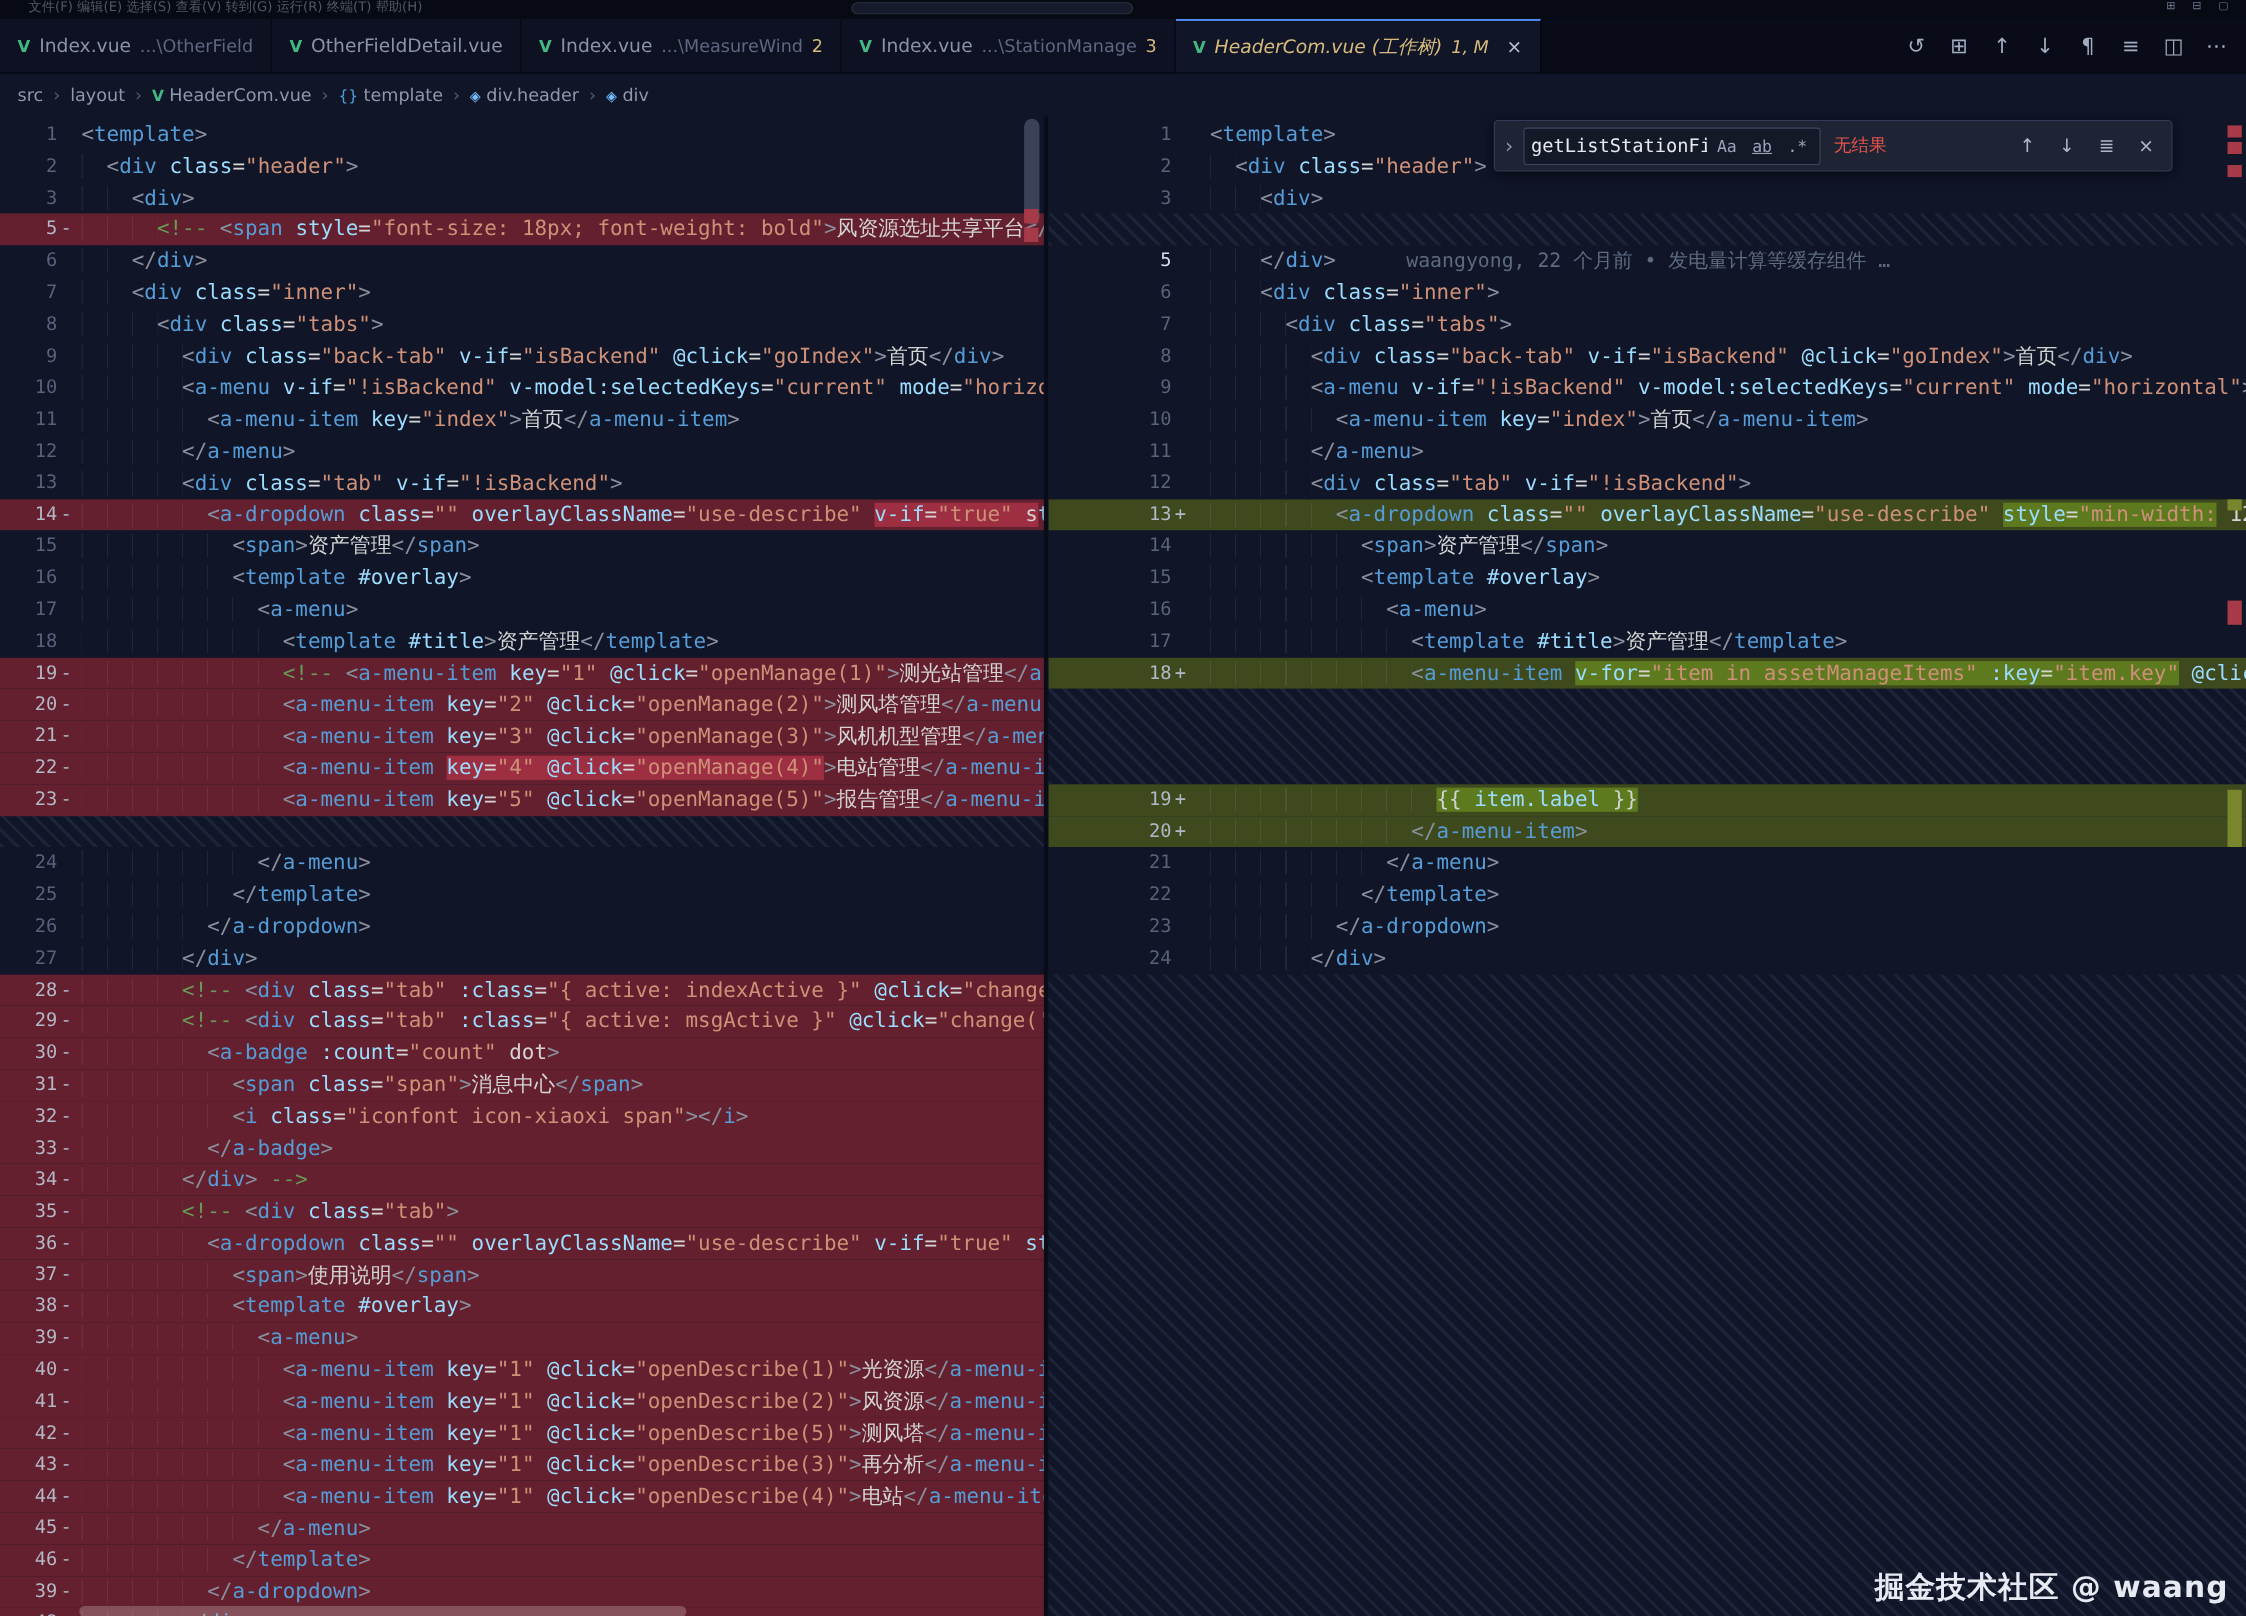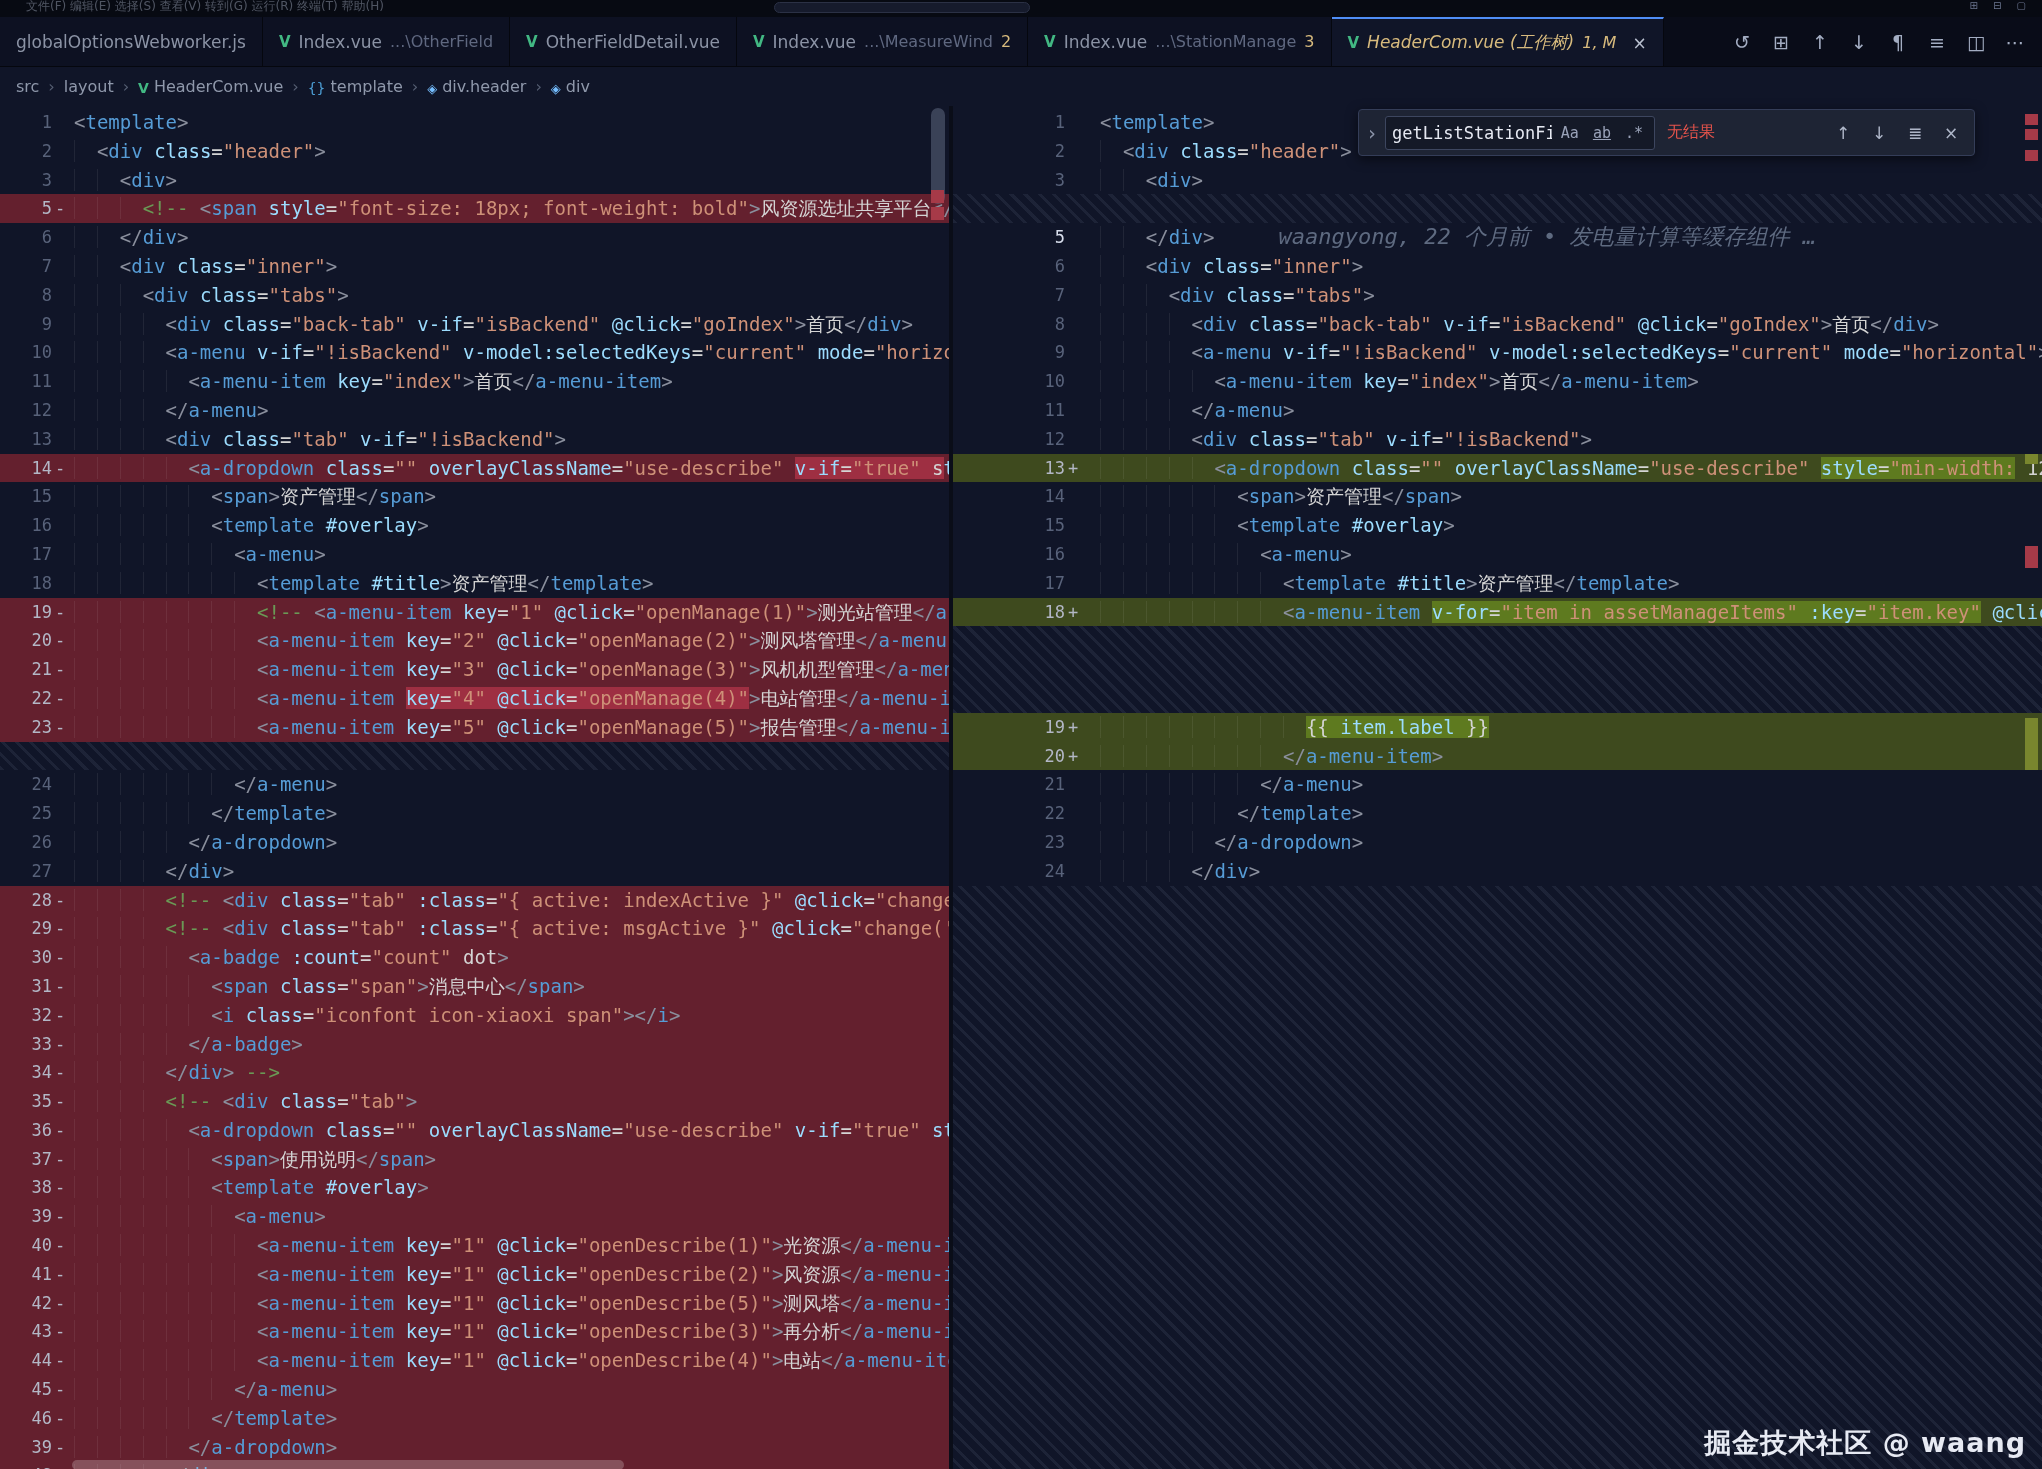--- a/index.html
+++ b/index.html
@@ -47,21 +47,21 @@
   .pane-right .num{width:112px}.pane-right .mk{width:35px}
   .code{flex:1;overflow:hidden}
   .row.del{background:#64202e}
   .row.add{background:#3e4a1e}
   .row.del .num,.row.del .mk,.row.add .num,.row.add .mk{color:#b3b7c6}
   .row.cur .num{color:#d8deec}
   .bdel{background:#9e2f42}
   .badd{background:#5e7a1f}
   .fill{background:repeating-linear-gradient(45deg,rgba(110,122,148,.14) 0 3px,transparent 3px 10px)}
   .ind{background:repeating-linear-gradient(90deg,rgba(255,255,255,.07) 0 1px,transparent 1px 2ch)}
-  .blame{color:#5e6a80;font-style:italic;font-size:22px;padding-left:64px}
+  .blame{color:#5e6a80;font-size:18px;padding-left:64px}
   .tk-p{color:#8a8f9d}.tk-t{color:#569cd6}.tk-a{color:#9cdcfe}.tk-s{color:#ce9178}.tk-c{color:#6a9955}.tk-e{color:#d4d4d4}.tk-x{color:#d4d4d4}
 
   
   .vsb{position:absolute;top:0;left:927px;width:22px;height:100%;z-index:6}
   .vsb-thumb{position:absolute;left:4px;top:2px;width:14px;height:96px;background:rgba(130,140,165,.38);border-radius:7px}
   .hsb{position:absolute;left:72px;bottom:3px;width:552px;height:10px;background:rgba(255,255,255,.22);border-radius:5px;z-index:6}
   .ruler{position:absolute;top:0;right:0;width:21px;height:100%;z-index:6}
   .rmark{position:absolute;left:4px;width:13px}
   .rmark.del{background:#a63a48}
   .rmark.add{background:#79862e}
@@ -85,23 +85,20 @@
 <div class="screen">
 
   <div class="top-strip">
     <span class="menu-frag">文件(F)   编辑(E)   选择(S)   查看(V)   转到(G)   运行(R)   终端(T)   帮助(H)</span>
     <span class="command-center"></span>
     <span class="strip-icons">⊞ ⊟ ▢</span>
   </div>
 
   <div class="tab-bar">
     <div class="tabs" id="tabs">
-        <div class="tab">
-          <span class="tlabel">globalOptionsWebworker.js</span>
-        </div>
         <div class="tab">
           <span class="ticon">V</span>
           <span class="tlabel">Index.vue</span>
           <span class="tdim"> ...\OtherField</span>
         </div>
         <div class="tab">
           <span class="ticon">V</span>
           <span class="tlabel">OtherFieldDetail.vue</span>
         </div>
         <div class="tab">

